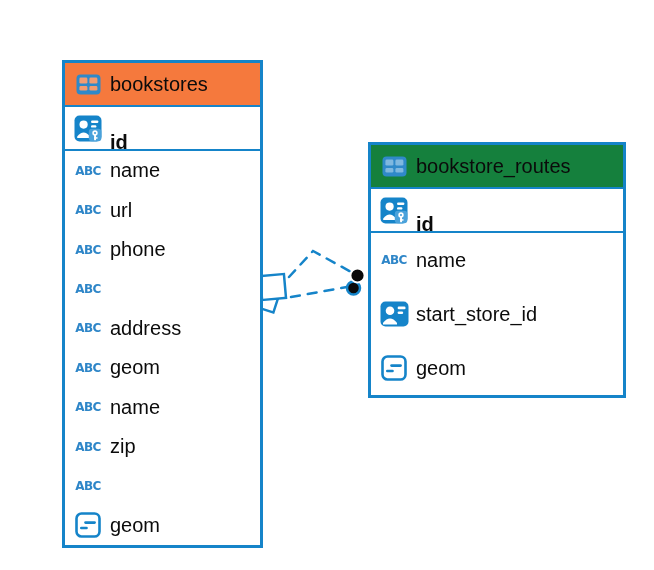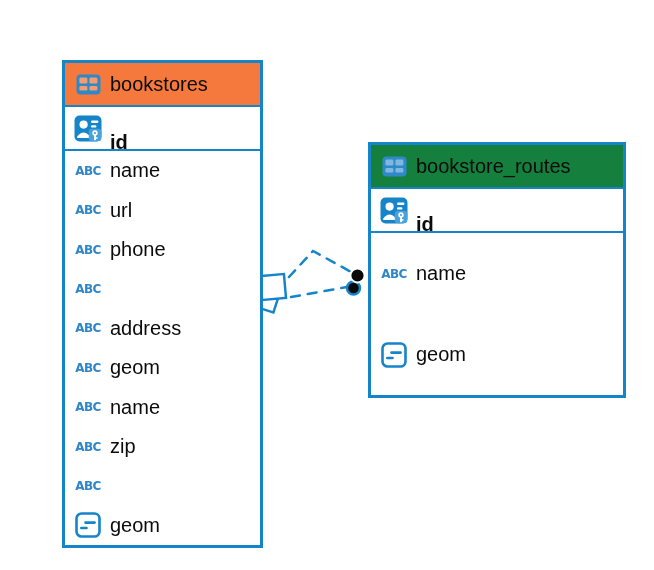--- a/index.html
+++ b/index.html
@@ -176,20 +176,32 @@
     </div>
     <div class="t-body">
         <div class="t-row">
           <span class="icon-slot">
             <span class="abc-glyph">ABC</span>
           </span>
           <span class="row-label">name</span>
         </div>
         <div class="t-row">
           <span class="icon-slot">
+    <svg width="29" height="26" viewBox="0 0 29 26">
+              <rect x="0.5" y="0.5" width="28" height="25" rx="5" fill="#1584C9"></rect>
+    <circle cx="10" cy="9.8" r="4.3" fill="#fff"></circle>
+              <path d="M3 21.8 q7 -8.6 14 0 l0 1.7 l-14 0 Z" fill="#fff"></path>
+    <rect x="17.6" y="5.6" width="8" height="2.6" rx="1.3" fill="#fff"></rect>
+              <rect x="17.6" y="10.4" width="5.6" height="2.6" rx="1.3" fill="#fff"></rect>
+            </svg>
+          </span>
+          <span class="row-label">start_store_id</span>
+        </div>
+        <div class="t-row">
+          <span class="icon-slot">
     <svg width="26" height="26" viewBox="0 0 26 26">
               <rect x="1.5" y="1.5" width="23" height="23" rx="5" fill="#fff" stroke="#1584C9" stroke-width="2.6"></rect>
     <line x1="6.3" y1="16" x2="11.5" y2="16" stroke="#1584C9" stroke-width="2.6" stroke-linecap="round"></line>
     <line x1="10.5" y1="10.6" x2="19.6" y2="10.6" stroke="#1584C9" stroke-width="2.6" stroke-linecap="round"></line>
             </svg>
           </span>
           <span class="row-label">geom</span>
         </div>
       </div>
   </div>

